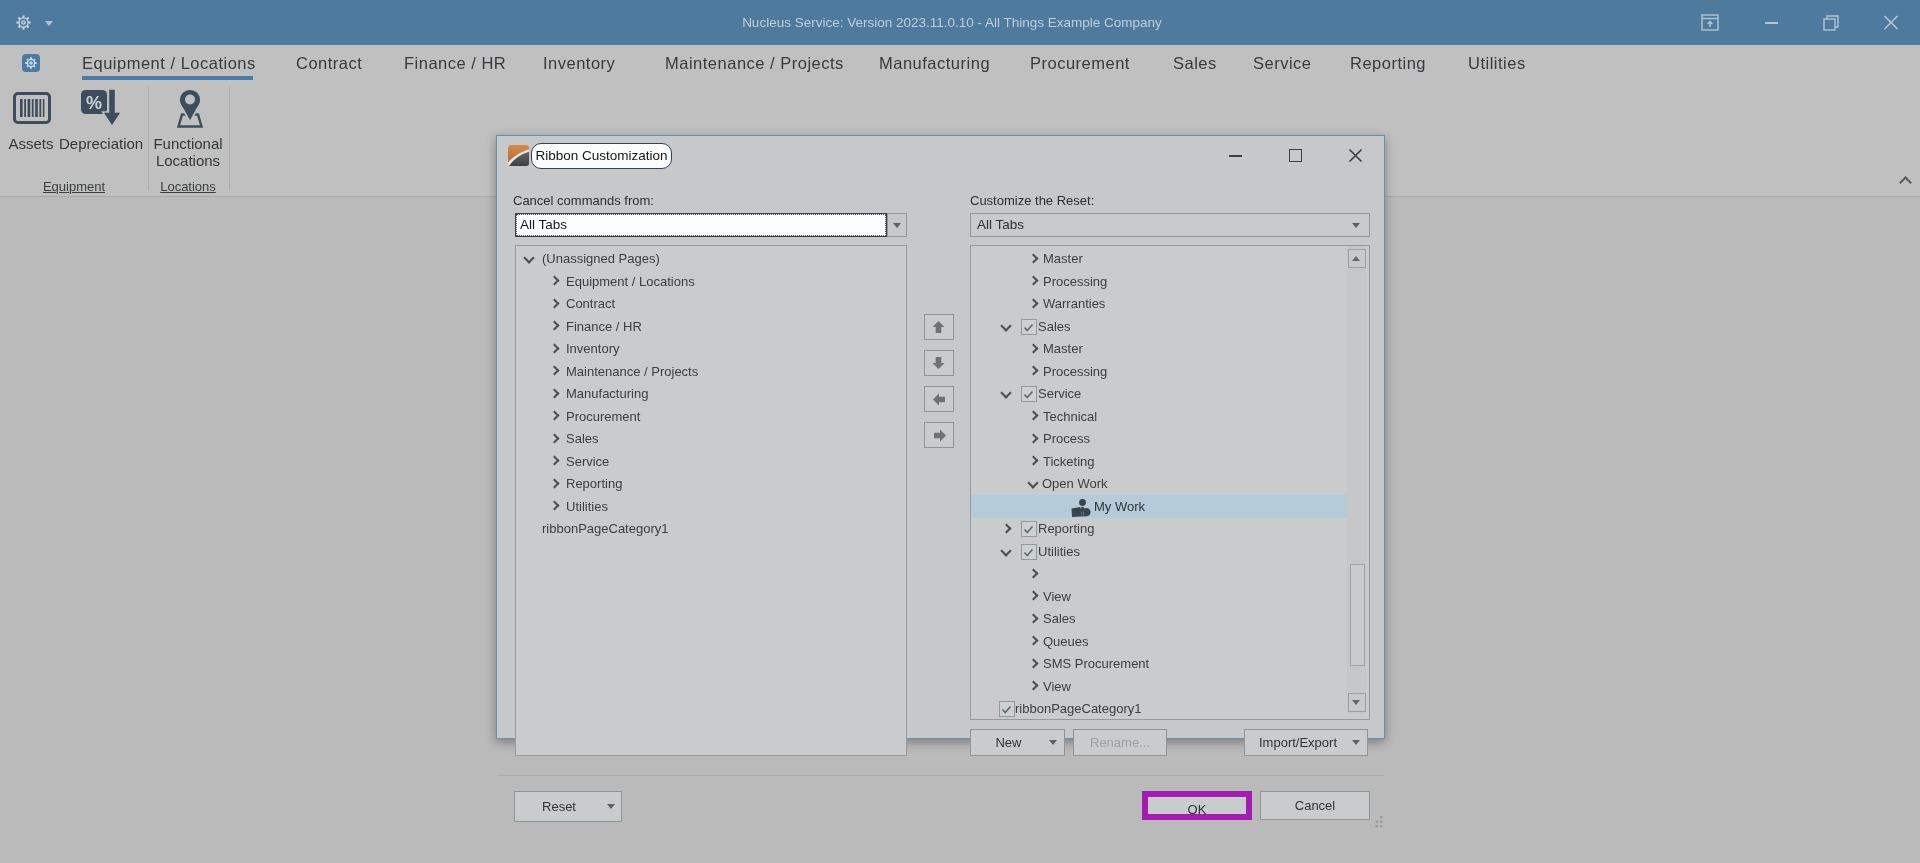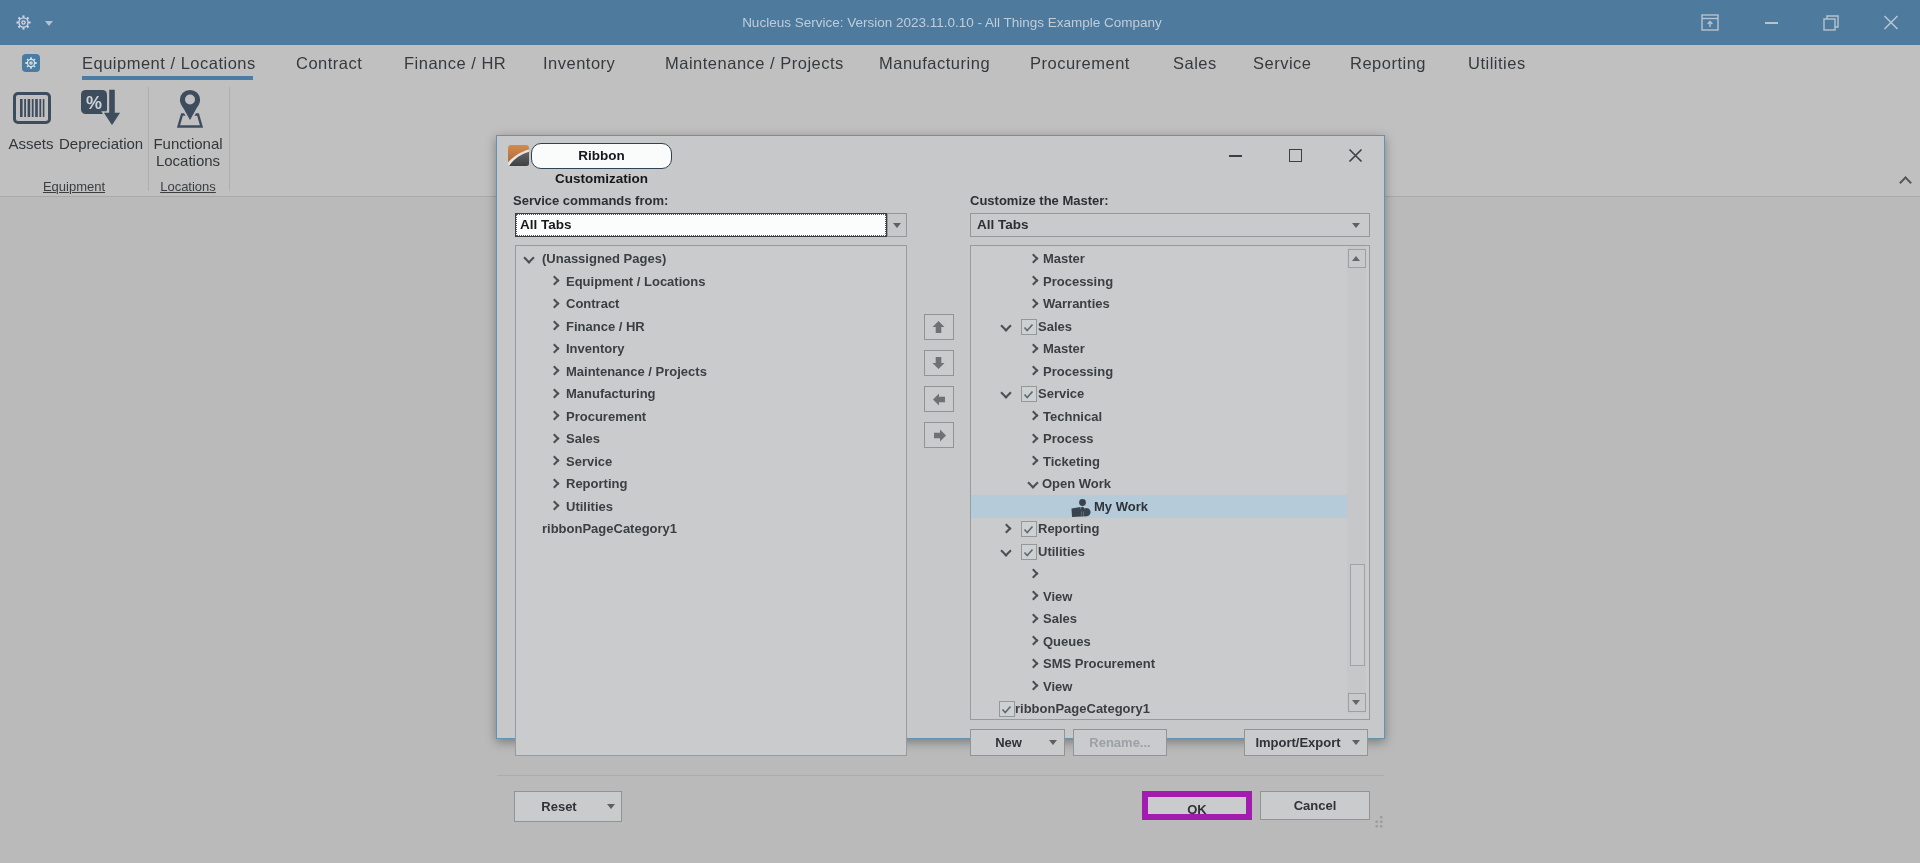--- a/index.html
+++ b/index.html
@@ -16,21 +16,21 @@
   #tabsel-line { background:#4c7ca4; height:3.5px; }
   
   #ribbon { left:0; top:85px; width:1920px; height:112px; background:#c0c0c0; border-bottom:1px solid #a9a9a9; }
   .riblabel { font-size:15px; color:#33373a; text-align:center; }
   .groupcap { font-size:13px; color:#3a3e41; text-align:center; top:92px; height:20px; line-height:20px;text-decoration:underline; }
   .gsep { top:2px; height:104px; width:1px; background:#aeaeae; }
   
   #content { left:0; top:198px; width:1920px; height:665px; background:#bababa; }
   
   #dialog { left:496px; top:135px; width:889px; height:604px; background:#c6c8c9;
-            border:1px solid #6493b2; box-shadow:0 3px 10px rgba(0,0,0,0.35);font-weight:bold; }
+            border:1px solid #6493b2; box-shadow:0 3px 10px rgba(0,0,0,0.35); }
   .dlg-label { font-size:13px; color:#2c3034; }
   .listbox { background:#c9cbcc; border:1px solid #979b9d; }
   .row { height:23px; line-height:23px; font-size:13px; color:#3b3f42; white-space:nowrap; }
   .chev-r { width:7px; height:7px; border-right:2px solid #4b4f52; border-bottom:2px solid #4b4f52;
             transform:rotate(-45deg); }
   .chev-d { width:8px; height:8px; border-right:2px solid #4b4f52; border-bottom:2px solid #4b4f52;
             transform:rotate(45deg); }
   .cb { width:16px; height:16px; background:#ced1d2; border:1px solid #94989a; }
   .btn { background:#c9cbcc; border:1px solid #8f9496; font-size:13px; color:#2f3337;
          text-align:center; }
@@ -164,22 +164,22 @@
       <path d="M21 6.8 C13.6 8.9 6.3 13.4 1 21 L21 21 Z" fill="url(#lgd)"></path>
     </g>
   </svg>
   <div class="a" style="left:34px;top:7px;width:141px;height:26px;border:1.5px solid #2f4256;border-radius:10px;background:#fafbfb;line-height:23px;text-align:center;font-size:13.5px;color:#15181a">Ribbon Customization</div>
   <div class="a" style="left:732px;top:19px;width:13px;height:2px;background:#3c4043"></div>
   <div class="a" style="left:792px;top:13px;width:13px;height:13px;border:1.6px solid #3c4043"></div>
   <svg class="a" style="left:851px;top:12px" width="15" height="15" viewBox="0 0 15 15">
     <path d="M1.5 1.5 L13.5 13.5 M13.5 1.5 L1.5 13.5" stroke="#3c4043" stroke-width="1.6"></path>
   </svg>
 
-  <div class="a dlg-label" style="left:16px;top:57px">Service commands from:</div>
-  <div class="a dlg-label" style="left:473px;top:57px">Customize the Master:</div>
+  <div class="a dlg-label" style="left:16px;top:57px">Cancel commands from:</div>
+  <div class="a dlg-label" style="left:473px;top:57px">Customize the Reset:</div>
 
   <div class="a" style="left:18px;top:77px;width:372px;height:24px;background:#fbfcfc;border:1px solid #3a3e42;outline:1px dotted #55595d;outline-offset:-2px;line-height:22px;font-size:13.5px;color:#17191b;padding-left:4px">All Tabs</div>
   <div class="a" style="left:390px;top:77px;width:20px;height:24px;background:#c6c8ca;border:1px solid #94989a"></div>
   <div class="a caret-d" style="left:395.5px;top:87px"></div>
 
   <div class="a" style="left:473px;top:77px;width:400px;height:24px;background:#c8cacb;border:1px solid #94989a;line-height:22px;font-size:13.5px;color:#2c3033;padding-left:6px">All Tabs</div>
   <div class="a caret-d" style="left:855px;top:87px"></div>
 
   <div class="a listbox" style="left:18px;top:109px;width:392px;height:511px"></div>
   <div class="a chev-d" style="left:28px;top:118.2px"></div>

